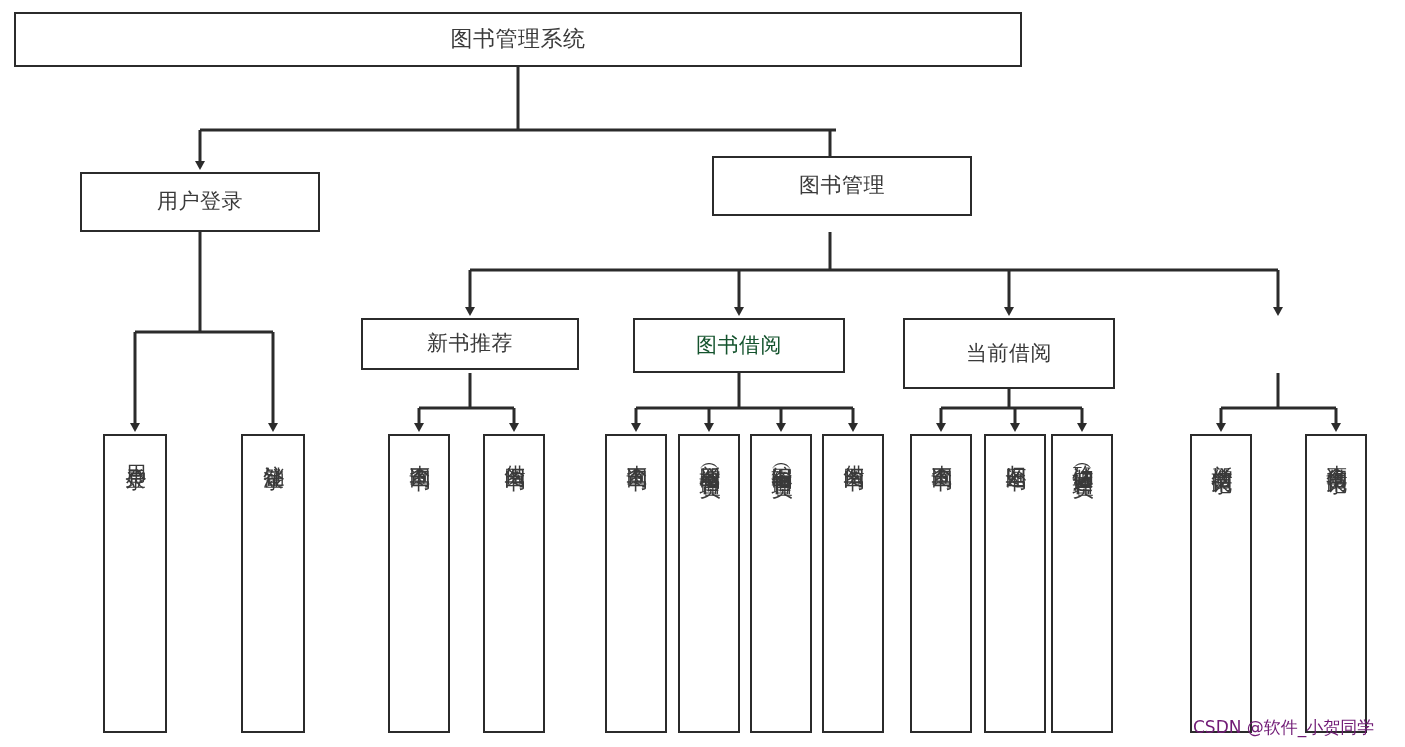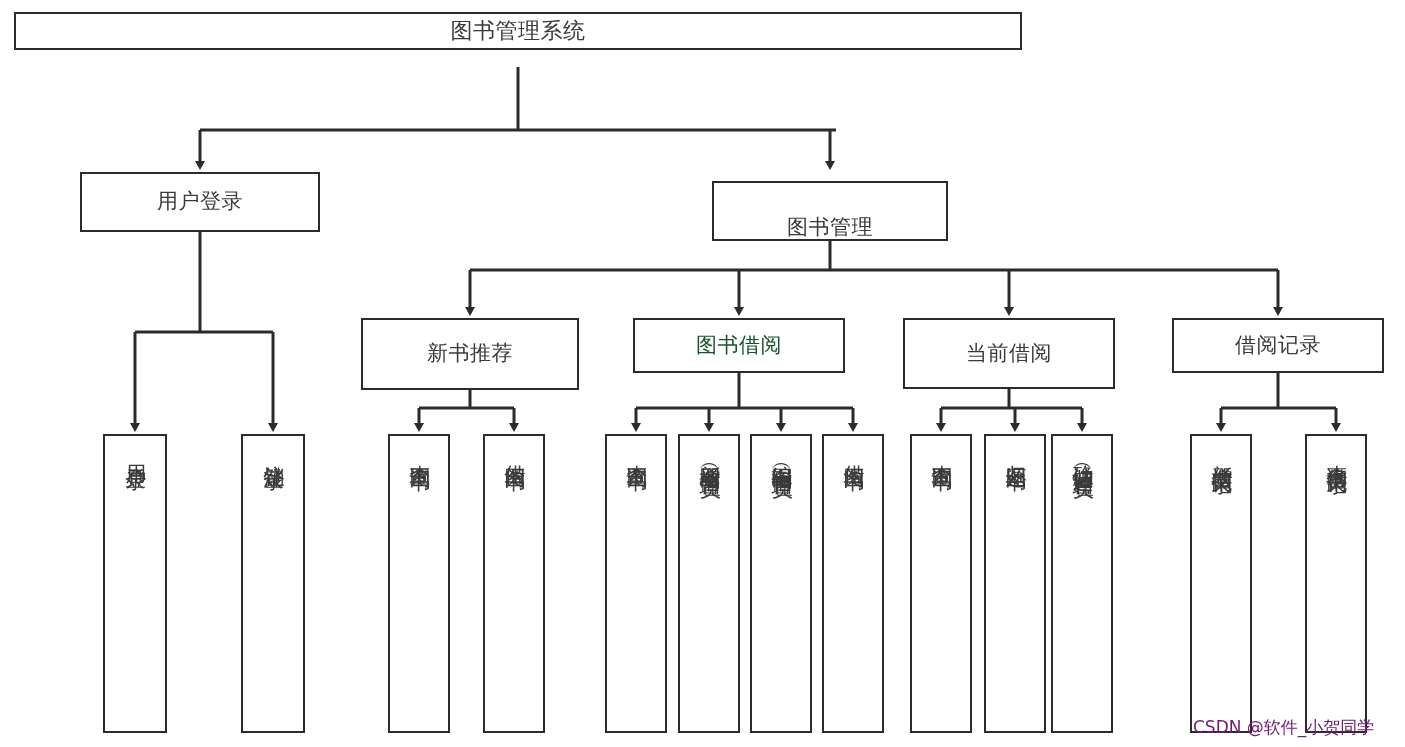--- a/index.html
+++ b/index.html
@@ -132,43 +132,40 @@
     </g>
 
     <g stroke="#2b2b2b" stroke-width="3" fill="none">
       <path d="M1278,373 L1278,408"></path>
       <path d="M1221,408 L1336,408"></path>
       <path d="M1221,408 L1221,424" marker-end="url(#arrow)"></path>
       <path d="M1336,408 L1336,424" marker-end="url(#arrow)"></path>
     </g>
   </svg>
 
-  <div class="node horiz root" style="left: 14px; top: 12px; width: 1008px; height: 38px; border-color: rgb(43, 43, 43);">
+  <div class="node horiz root" style="left: 14px; top: 12px; width: 1008px; height: 55px; border-color: rgb(43, 43, 43);">
     <span class="node-label" style="color: rgb(58, 58, 58);">图书管理系统</span>
   </div>
 
   <div class="node horiz" style="left: 80px; top: 172px; width: 240px; height: 60px; border-color: rgb(43, 43, 43);">
     <span class="node-label" style="color: rgb(58, 58, 58);">用户登录</span>
   </div>
-  <div class="node horiz" style="left: 712px; top: 181px; width: 236px; height: 60px; border-color: rgb(43, 43, 43); align-items: flex-end;">
+  <div class="node horiz" style="left: 712px; top: 156px; width: 260px; height: 60px; border-color: rgb(43, 43, 43);">
     <span class="node-label" style="color: rgb(58, 58, 58);">图书管理</span>
   </div>
 
-  <div class="node horiz" style="left: 361px; top: 318px; width: 218px; height: 72px; border-color: rgb(43, 43, 43);">
+  <div class="node horiz" style="left: 361px; top: 318px; width: 218px; height: 52px; border-color: rgb(43, 43, 43);">
     <span class="node-label" style="color: rgb(58, 58, 58);">新书推荐</span>
   </div>
   <div class="node horiz" style="left: 633px; top: 318px; width: 212px; height: 55px; border-color: rgb(43, 43, 43);">
     <span class="node-label" style="color: #14532d;">图书借阅</span>
   </div>
   <div class="node horiz" style="left: 903px; top: 318px; width: 212px; height: 71px; border-color: rgb(43, 43, 43);">
     <span class="node-label" style="color: rgb(58, 58, 58);">当前借阅</span>
   </div>
-  <div class="node horiz" style="left: 1172px; top: 318px; width: 212px; height: 55px; border-color: rgb(43, 43, 43);">
-    <span class="node-label" style="color: rgb(58, 58, 58);">借阅记录</span>
-  </div>
 
   <div class="node vert" style="left: 103px; top: 434px; width: 64px; height: 299px; border-color: rgb(43, 43, 43);">
     <span class="node-label" style="color: rgb(58, 58, 58);">用户登录</span>
   </div>
   <div class="node vert" style="left: 241px; top: 434px; width: 64px; height: 299px; border-color: rgb(43, 43, 43);">
     <span class="node-label" style="color: rgb(58, 58, 58);">注销登录</span>
   </div>
 
   <div class="node vert" style="left: 388px; top: 434px; width: 62px; height: 299px; border-color: rgb(43, 43, 43);">
     <span class="node-label" style="color: rgb(58, 58, 58);">查询图书</span>

